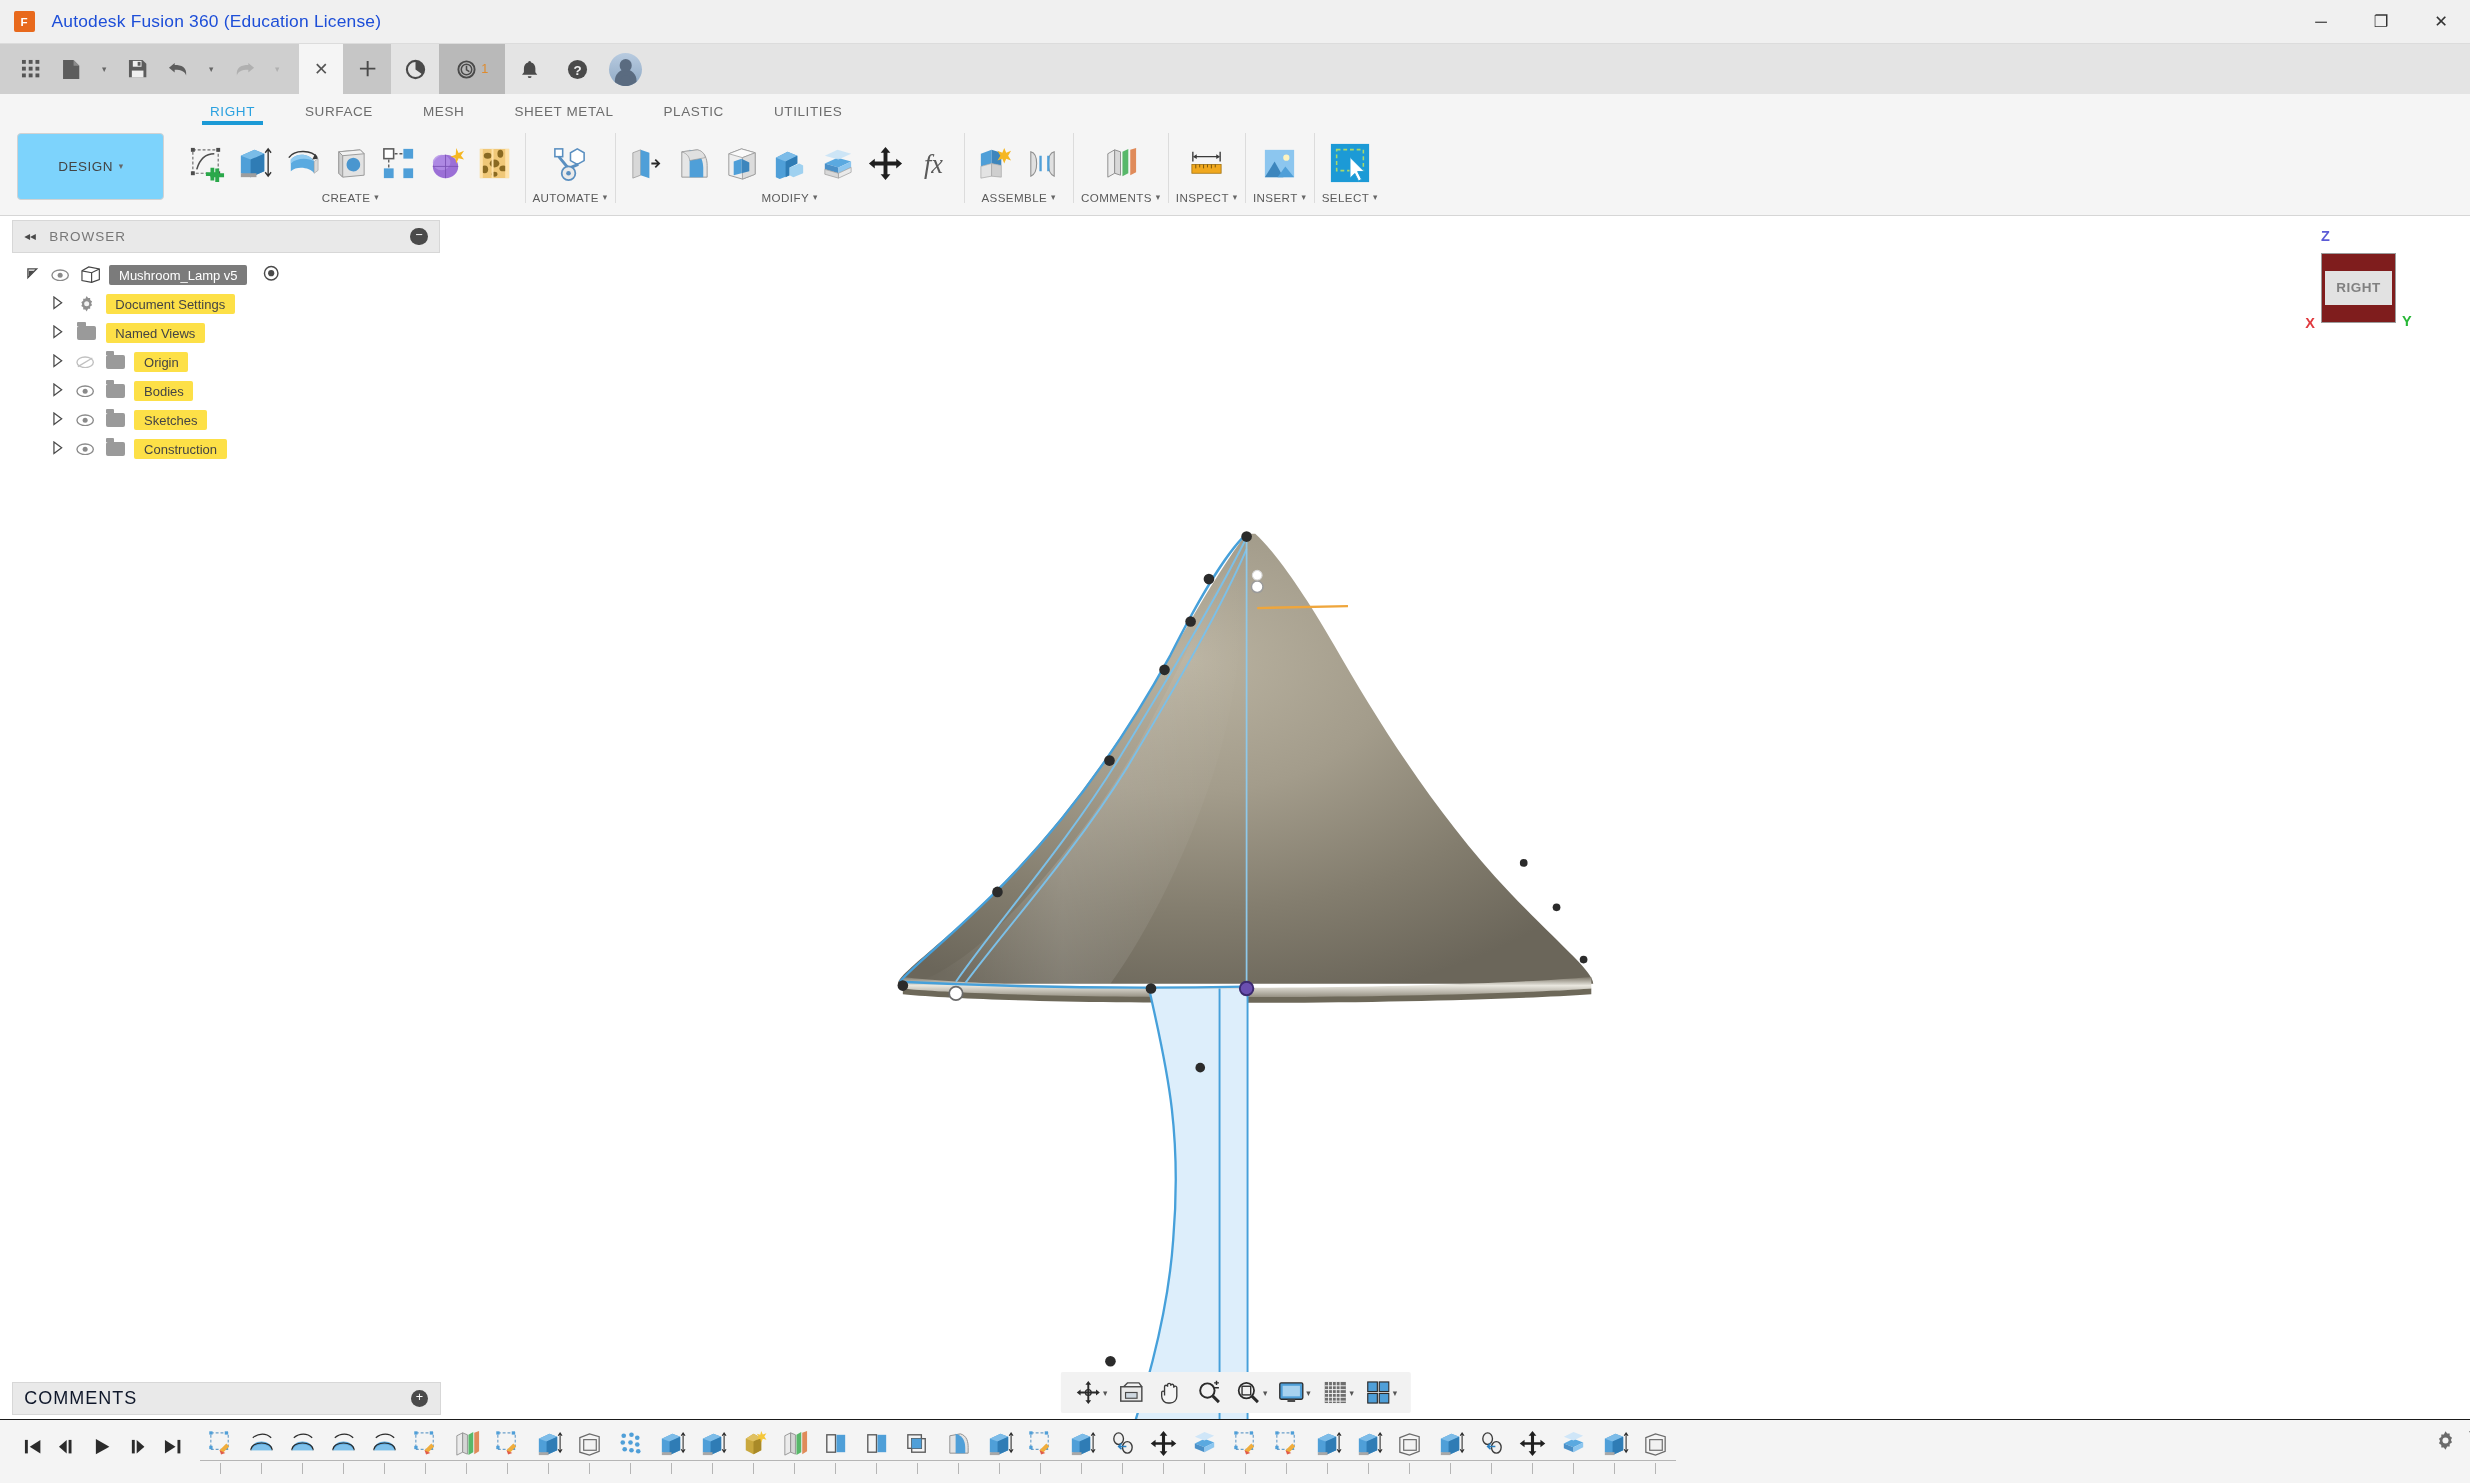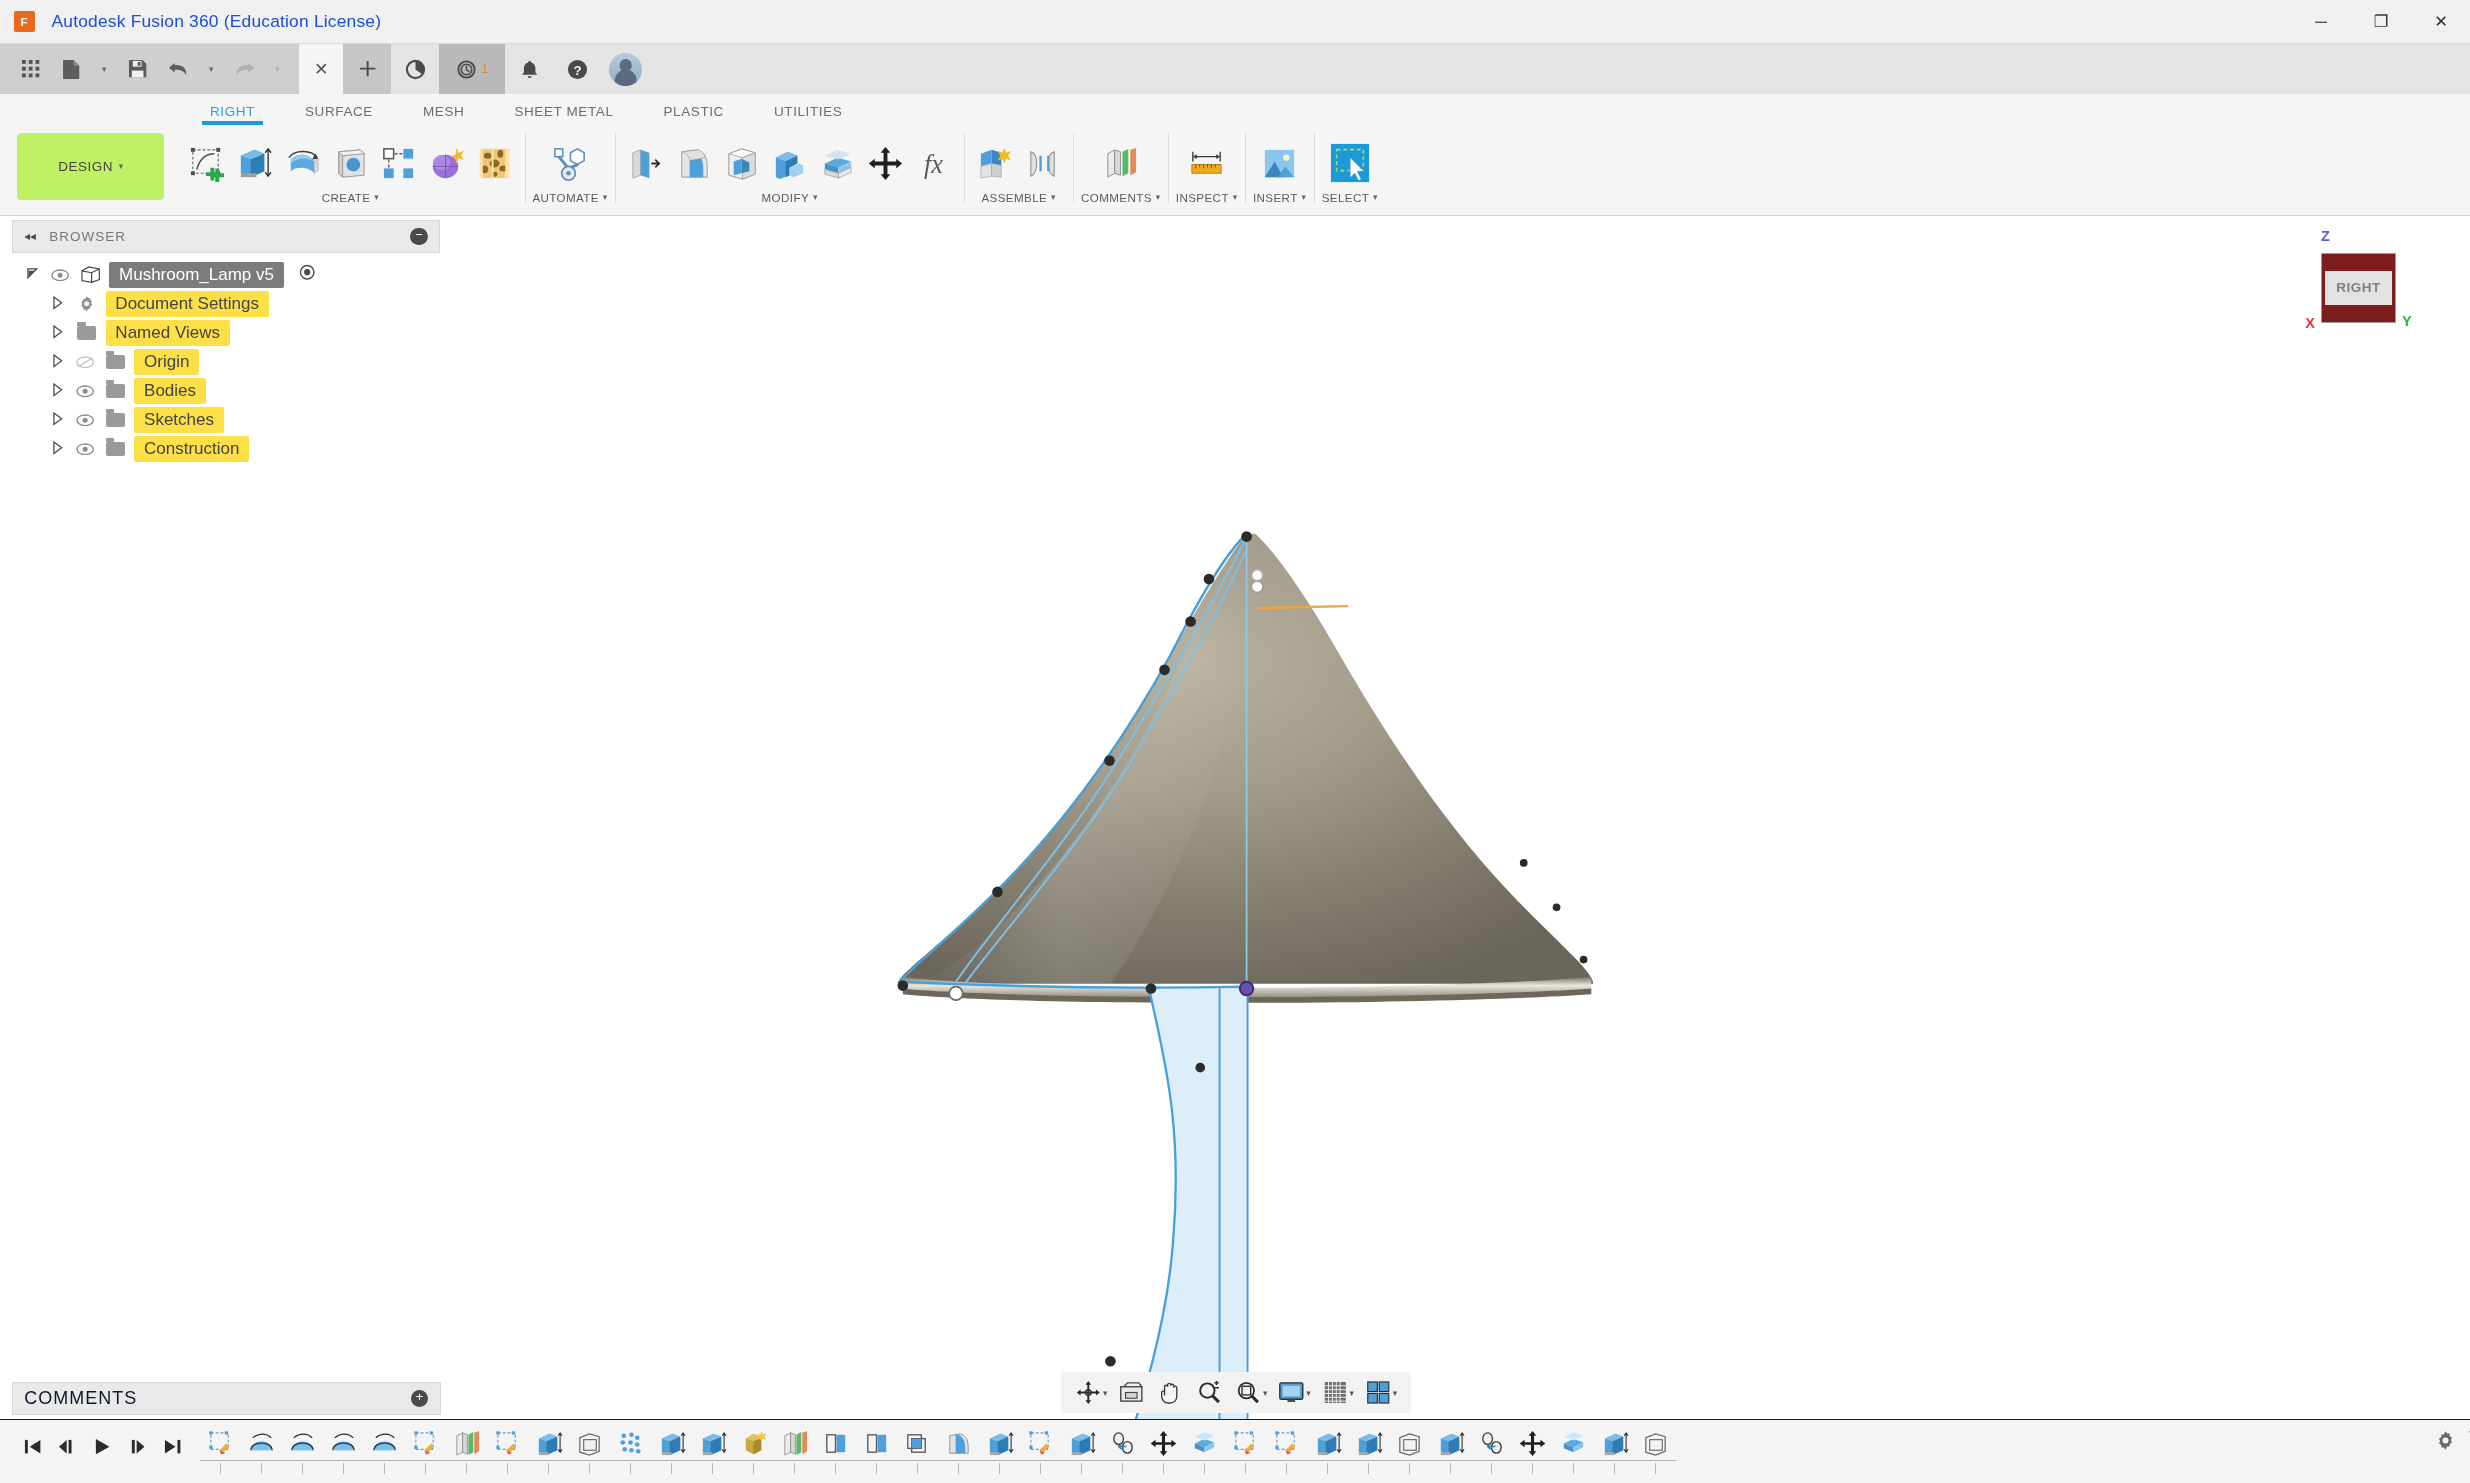--- a/index.html
+++ b/index.html
@@ -101,21 +101,21 @@
     height: 3.9px; background: #1c9ad6;
   }
 
   
   #ribbon {
     height: 91px; background: #f5f5f5; display: flex; align-items: stretch;
     border-bottom: 1px solid #d6d6d6;
   }
   #design-box {
     width: 147px; margin: 7.7px 11.6px 15.4px 17.4px;
-    border: 1px solid #d2d2d2; border-radius: 3.9px; background: #bef264;
+    border: 1px solid #d2d2d2; border-radius: 3.9px; background: #7dd3fc;
     display: flex; align-items: center; justify-content: center; gap: 5.8px;
     font-size: 13.5px; color: #444; letter-spacing: 0.5px;
   }
   .panel {
     display: flex; flex-direction: column; align-items: center;
     padding: 0 7.7px; position: relative;
   }
   .panel + .panel::before {
     content: ""; position: absolute; left: 0; top: 7.7px; bottom: 11.6px;
     width: 1px; background: #dcdcdc;
@@ -141,21 +141,21 @@
     display: flex; align-items: center; padding: 0 11.6px; gap: 13.5px;
     margin: 3.9px 1.9px 0 11.6px;
   }
   #browser-title { font-size: 13.5px; color: #777; letter-spacing: 1px; flex: 1; }
   .circle-btn {
     width: 17.4px; height: 17.4px; border-radius: 50%; background: #4a4a4a;
     color: #fff; font-size: 12.6px; line-height: 15.4px; text-align: center;
   }
   .tree { padding: 7.7px 0 0 23px; }
   .tnode {
-    display: flex; align-items: center; height: 29px; gap: 7.7px; font-size: 17px; color: #444;
+    display: flex; align-items: center; height: 29px; gap: 7.7px; font-size: 13px; color: #444;
   }
   .tnode .arrow { width: 19.3px; text-align: center; color: #555; font-size: 11.6px; }
   .tnode .eye { width: 21px; display: flex; justify-content: center; }
   .tnode .nicon { width: 23px; display: flex; justify-content: center; }
   .tnode .tlabel { background: #fde047; padding: 2.9px 9.7px; border-radius: 1.9px; }
   .tnode.root .tlabel { background: #7b7b7b; color: #fff; }
   .folder {
     width: 19.3px; height: 14.5px; background: #9a9a9a; border-radius: 1.9px; position: relative;
   }
   .folder::before {

